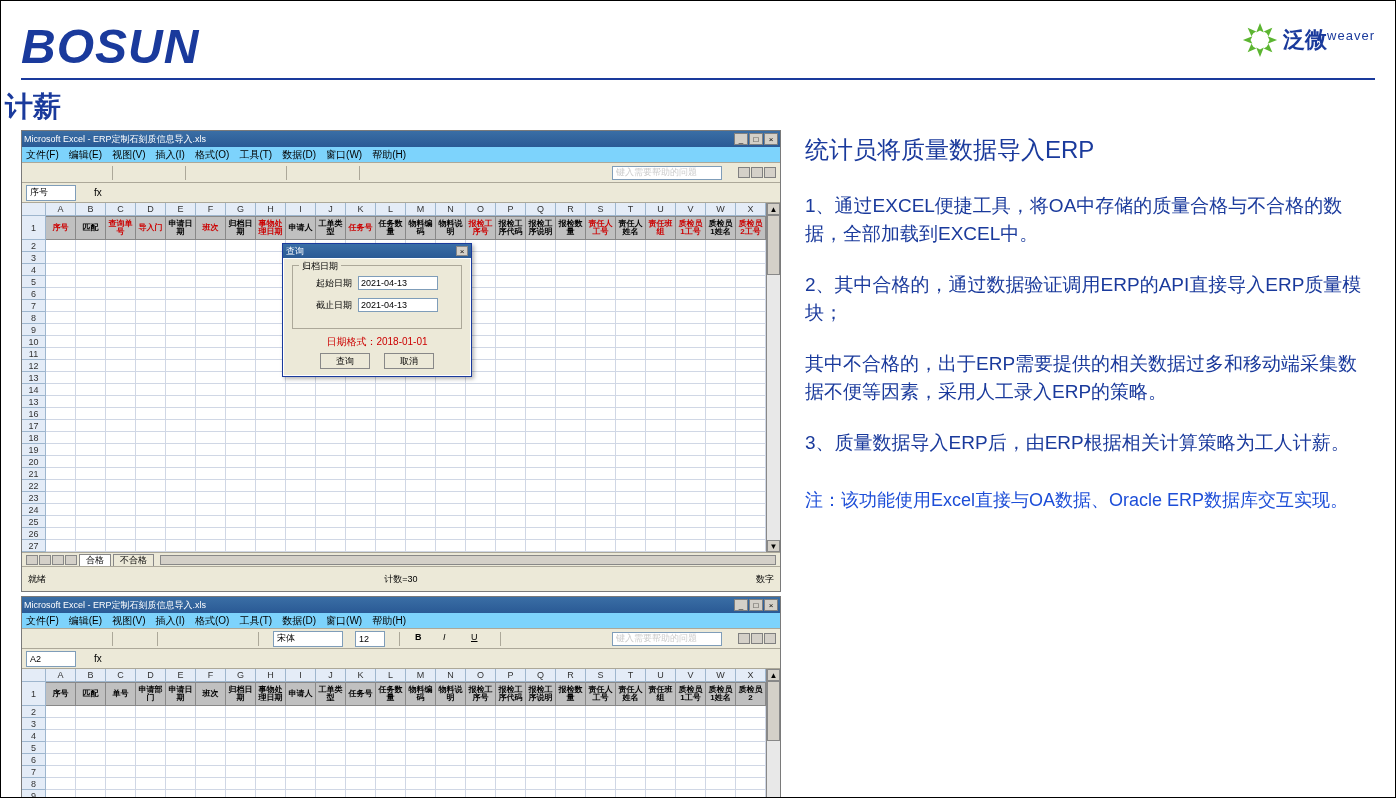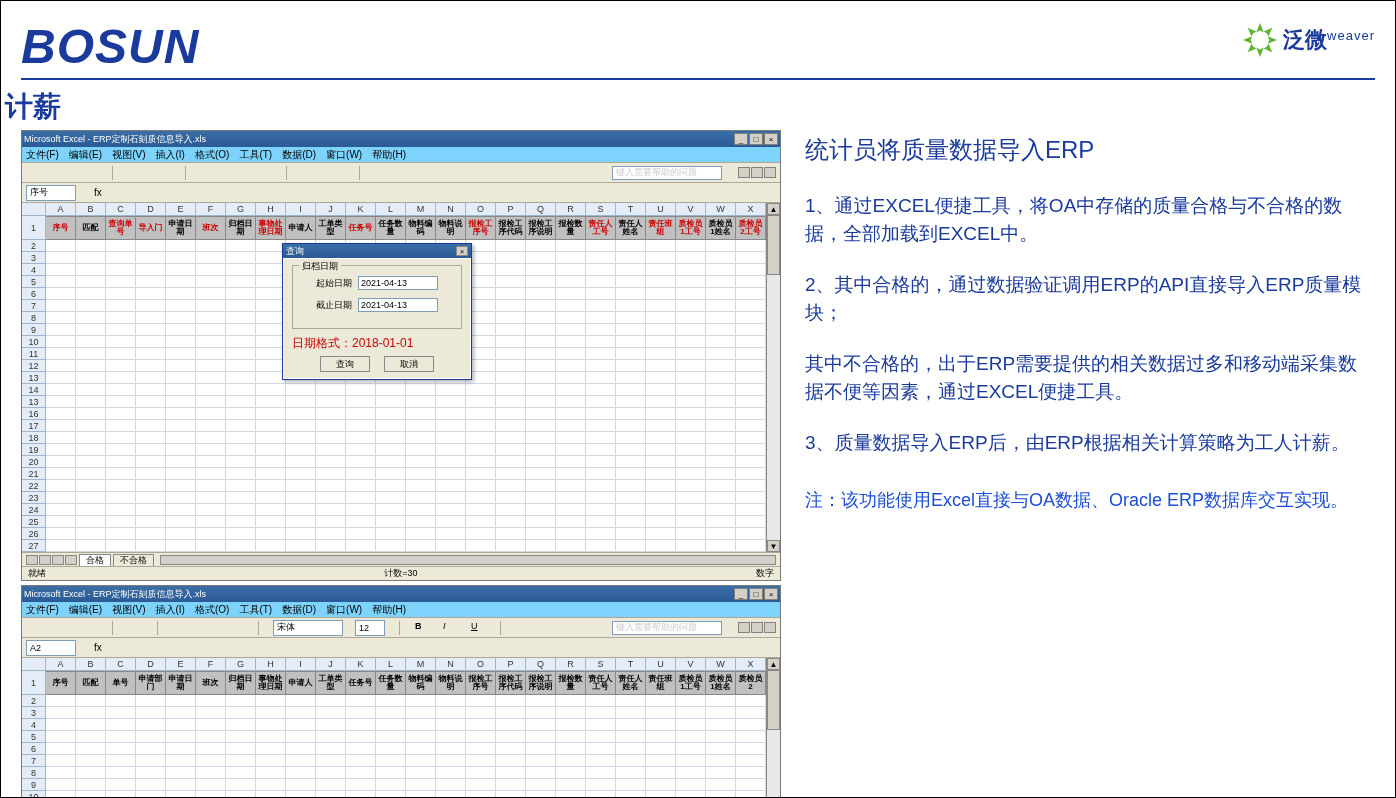--- a/index.html
+++ b/index.html
@@ -40,32 +40,32 @@
 .data-hdr div{width:30px;height:24px;background:#c0c0c0;border:1px solid #888;border-left:none;font-size:8px;display:flex;align-items:center;justify-content:center;text-align:center;line-height:1;padding:1px;font-weight:700}
 .data-hdr div.red{color:#c00}
 .data-rows div.r{height:12px;border-bottom:1px solid #d0d7e5;position:relative}
 .data-rows div.r::before{content:"";position:absolute;inset:0;background:repeating-linear-gradient(to right,transparent 0,transparent 29px,#d0d7e5 29px,#d0d7e5 30px)}
 .sheet-tabs{background:#ece9d8;height:14px;display:flex;align-items:center;font-size:9px;border-top:1px solid #aca899;padding:0 4px;gap:2px}
 .sheet-tabs .nav{display:flex;gap:1px}
 .sheet-tabs .nav span{width:12px;height:10px;background:#d4d0c8;border:1px solid #888;display:inline-block}
 .sheet-tabs .tab{padding:4px 6px;background:#fff;border:1px solid #888;border-bottom:none;height:12px;display:flex;align-items:center}
 .sheet-tabs .tab.inactive{background:#ece9d8}
 .sheet-tabs .scroll-track{flex:1;height:10px;background:#d4d0c8;border:1px solid #888;margin-left:4px}
-.statusbar{background:#ece9d8;height:14px;display:flex;align-items:center;font-size:9px;padding:1px 6px;justify-content:space-between;border-top:1px solid #aca899}
+.statusbar{background:#ece9d8;height:14px;display:flex;align-items:center;font-size:9px;padding:12px 6px;justify-content:space-between;border-top:1px solid #aca899}
 .statusbar .center{flex:1;text-align:center}
 .dialog{position:absolute;left:260px;top:112px;width:190px;background:#ece9d8;border:1px solid #1a3a9c;box-shadow:2px 2px 4px rgba(0,0,0,.3);z-index:10}
 .dialog .dlg-title{background:linear-gradient(#3a6ea5,#2a5a95);color:#fff;height:14px;font-size:9px;display:flex;align-items:center;justify-content:space-between;padding:0 3px}
 .dialog .dlg-title .close{width:12px;height:10px;background:#d4d0c8;border:1px solid #888;color:#000;display:flex;align-items:center;justify-content:center;font-size:8px}
 .dialog .dlg-body{padding:6px 8px;font-size:9px;border:1px solid #fff}
 .dialog .group{border:1px solid #aca899;padding:10px 8px 8px;margin-bottom:6px;position:relative}
 .dialog .group-title{position:absolute;top:-6px;left:6px;background:#ece9d8;padding:0 3px;font-size:9px}
 .dialog .field{display:flex;align-items:center;gap:6px;margin-bottom:8px;justify-content:center}
 .dialog .field label{font-size:9px}
 .dialog .field input{width:80px;height:14px;font-size:9px;border:1px solid #7f9db9;padding:0 2px}
-.dialog .hint{color:#c00;font-size:12px;margin:4px 0}
+.dialog .hint{color:#c00;font-size:10px;text-align:center;margin:4px 0}
 .dialog .btns{display:flex;gap:14px;justify-content:center;margin-top:4px}
 .dialog .btns button{width:50px;height:16px;font-size:9px;background:#ece9d8;border:1px solid #888}
 .scroll-v{width:14px;background:#d4d0c8;border-left:1px solid #888;display:flex;flex-direction:column}
 .scroll-v .arrow{height:12px;background:#d4d0c8;border:1px solid #888;font-size:8px;display:flex;align-items:center;justify-content:center}
 .scroll-v .track{flex:1;background:#e8e8e8}
 .scroll-v .thumb{height:60px;background:#d4d0c8;border:1px solid #888}
 .right h2{font-size:24px;color:#1a3a9c;font-weight:400;margin-bottom:26px}
 .right p{font-size:19px;color:#1a3a9c;line-height:1.45;margin-bottom:24px}
 .right p.note{color:#1d4ed8;font-size:18px;margin-top:30px}
 </style>
@@ -459,17 +459,17 @@
       </div>
 
     </div>
 
   </div>
 
   <div class="right">
     <h2>统计员将质量数据导入ERP</h2>
     <p>1、通过EXCEL便捷工具，将OA中存储的质量合格与不合格的数据，全部加载到EXCEL中。</p>
     <p>2、其中合格的，通过数据验证调用ERP的API直接导入ERP质量模块；</p>
-    <p>其中不合格的，出于ERP需要提供的相关数据过多和移动端采集数据不便等因素，通过EXCEL便捷工具。</p>
+    <p>其中不合格的，出于ERP需要提供的相关数据过多和移动端采集数据不便等因素，采用人工录入ERP的策略。</p>
     <p>3、质量数据导入ERP后，由ERP根据相关计算策略为工人计薪。</p>
     <p class="note">注：该功能使用Excel直接与OA数据、Oracle ERP数据库交互实现。</p>
   </div>
 </div>
 
 </body></html>

